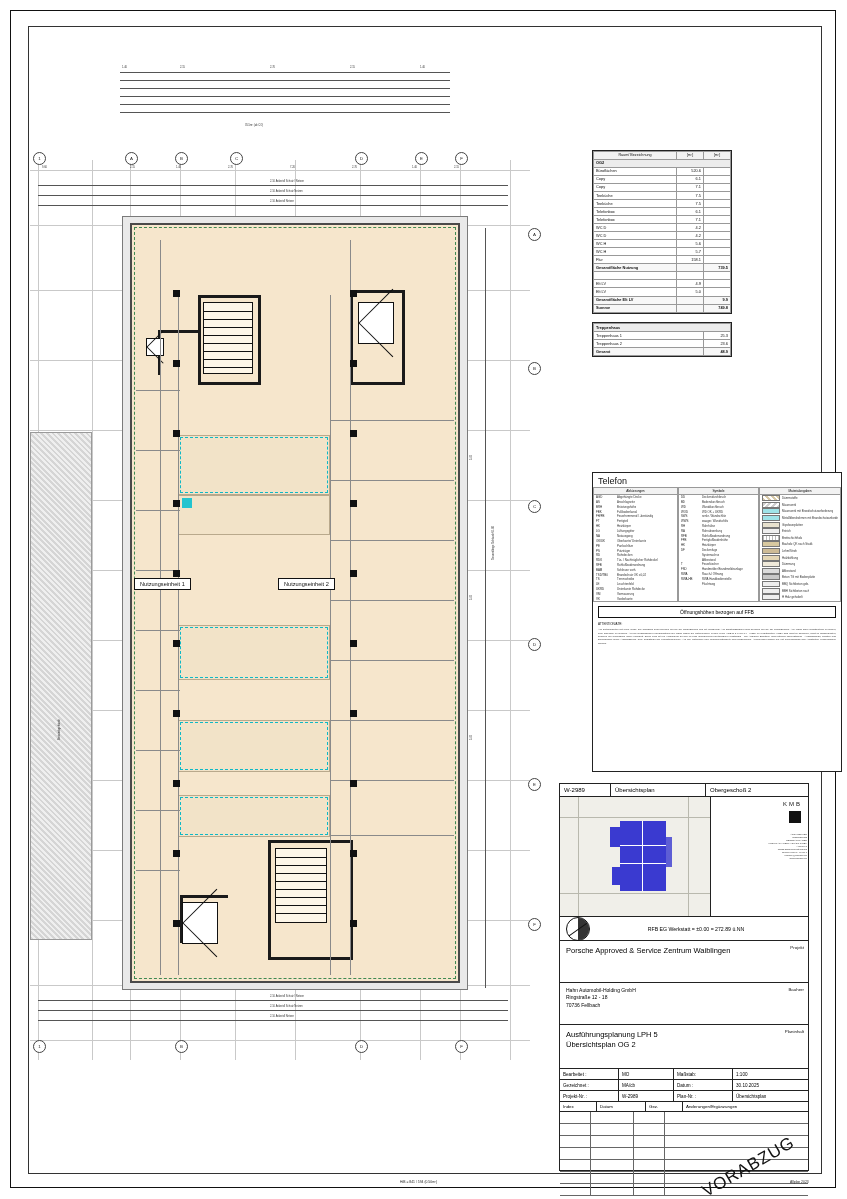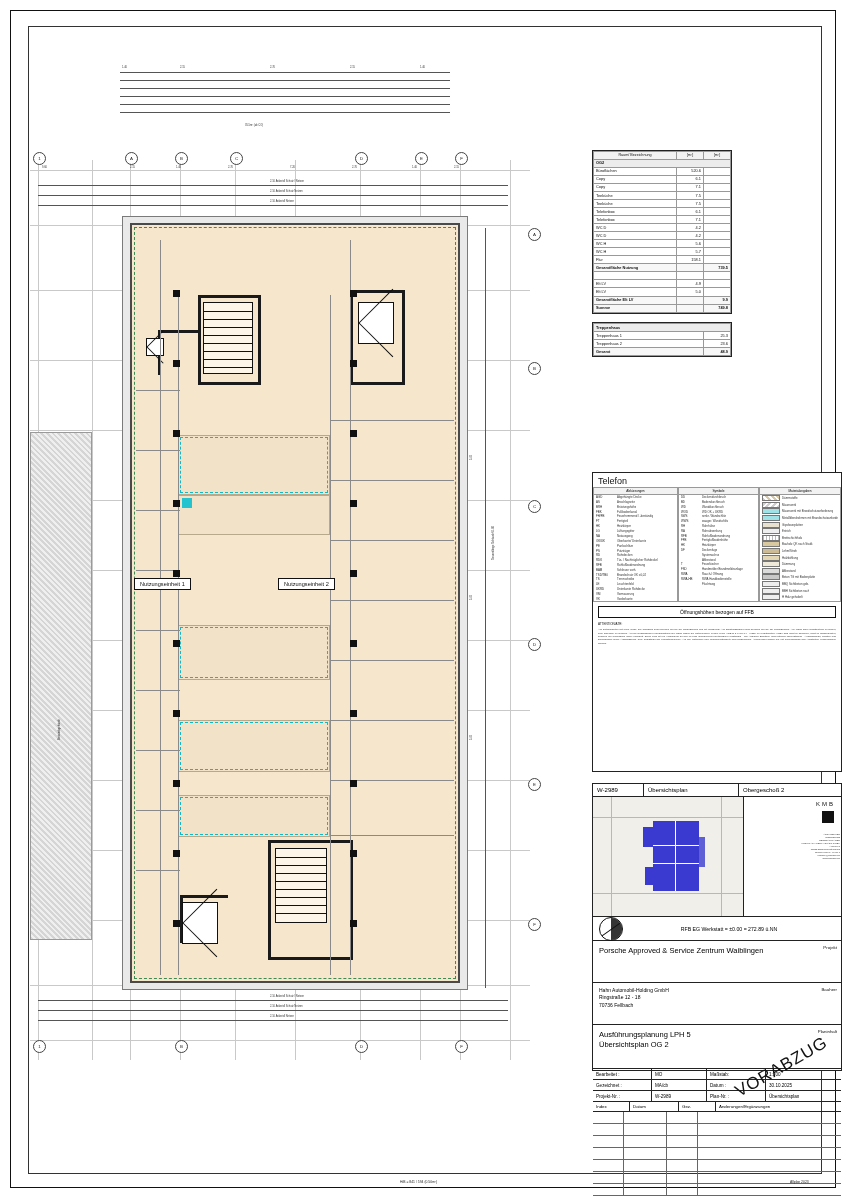--- a/index.html
+++ b/index.html
@@ -82,21 +82,21 @@
   .lgrow{display:flex;align-items:center;gap:2px;padding:0.3px 2px;line-height:1.45;}
   .lgkey{width:19px;color:#222;flex:none;}
   .lgval{color:#333;white-space:nowrap;overflow:hidden;}
   .swatch{width:16px;height:4px;border:0.4px solid #777;flex:none;}
   .oeffnung{
     margin:4px 5px 2px 5px;border:0.8px solid #111;font-size:5px;padding:2px 4px;text-align:center;
   }
   .attn{font-size:2.5px;color:#333;padding:2px 5px;line-height:1.35;text-align:justify;}
   .attnhd{font-size:3px;padding:2px 5px 0 5px;color:#111;}
   
-  #titleblock{left:592px;top:783px;width:250px;height:288px;}
+  #titleblock{left:559px;top:783px;width:250px;height:388px;}
   .tbrow{border-bottom:0.7px solid #222;box-sizing:border-box;}
   .tbhead{display:flex;font-size:6px;align-items:center;}
   .tbhead div{padding:3px 4px;border-right:0.7px solid #222;}
   #overview{height:120px;display:flex;}
   .ovimg{
     width:150px;border-right:0.7px solid #222;background:#f0efe9;position:relative;overflow:hidden;
   }
   .ovshape{position:absolute;background:#3a3ad0;}
   .ovline{position:absolute;background:#b9b9ae;}
   .ovright{flex:1;position:relative;font-size:2.4px;color:#333;padding:3px;}

